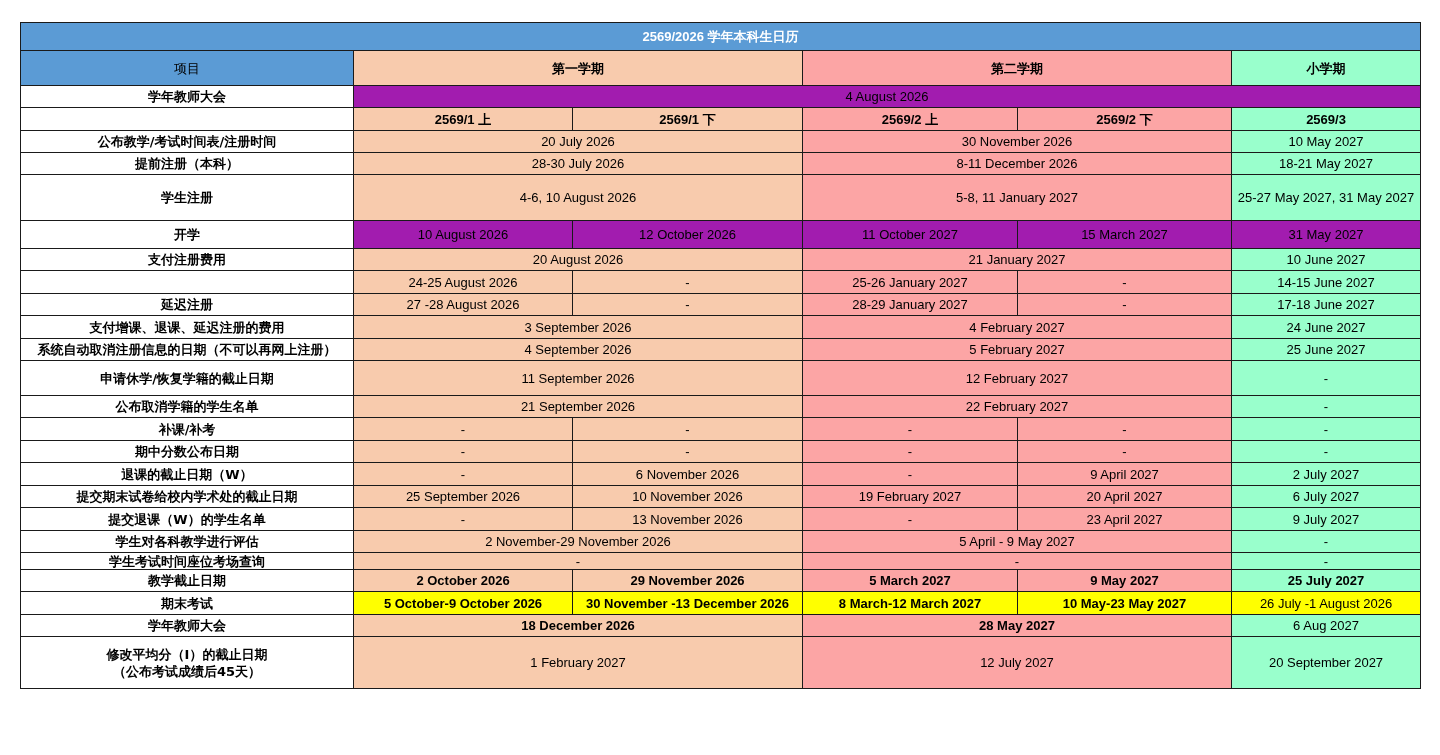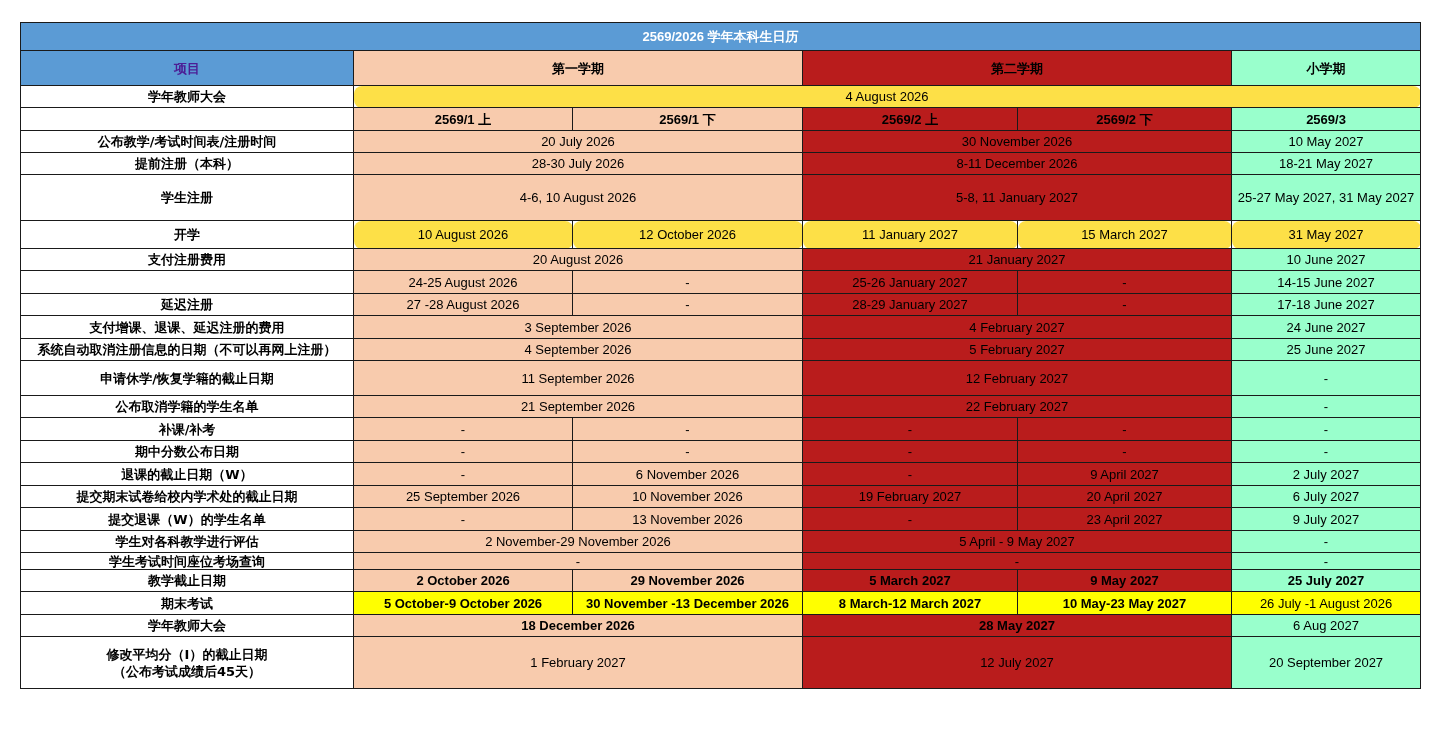--- a/index.html
+++ b/index.html
@@ -7,26 +7,26 @@
          font-family: "Liberation Sans", "DejaVu Sans", sans-serif; color: #000; }
   table.cal { position: absolute; left: 20px; top: 22px; width: 1400px;
               border-collapse: collapse; table-layout: fixed; }
   table.cal td { border: 1.5px solid #1a1a1a; padding: 0 2px; font-size: 13px;
                  text-align: center; vertical-align: middle; overflow: hidden;
                  white-space: nowrap; line-height: 15px; }
   td.lbl { text-align: right; background: #ffffff; font-weight: bold;
            font-family: "DejaVu Sans", sans-serif; font-size: 12px; padding-left: 3px; }
   td.lbl.two { white-space: normal; line-height: 17px; }
   .title { background: #5b9bd5; color: #ffffff; font-weight: bold; font-size: 12px; }
-  .hdr-item { background: #5b9bd5; color: #4c1d95; font-weight: bold; font-size: 12px; }
+  .hdr-item { background: #5b9bd5; color: #000000; font-weight: normal; font-size: 12px; }
   .b { font-weight: bold; }
   .p { background: #f8cbad; }
-  .c { background: #b91c1c; }
+  .c { background: #fca5a5; }
   .g { background: #99ffcc; }
-  .y { background: #fde047; border-radius: 8px; }
+  .y { background: #a21caf; }
   .Y { background: #ffff00; font-weight: bold; }
   .v { background: #ccccff; }
   .wrap { white-space: normal !important; line-height: 19px; }
 </style>
 </head>
 <body>
 
 <table class="cal">
   <colgroup>
     <col style="width:333px">
@@ -73,21 +73,21 @@
   <tr style="height:46px">
     <td class="lbl">学生注册</td>
     <td colspan="2" class="p">4-6, 10 August 2026</td>
     <td colspan="2" class="c">5-8, 11 January 2027</td>
     <td class="g">25-27 May 2027, 31 May 2027</td>
   </tr>
   <tr style="height:28px">
     <td class="lbl">开学</td>
     <td class="y">10 August 2026</td>
     <td class="y">12 October 2026</td>
-    <td class="y">11 January 2027</td>
+    <td class="y">11 October 2027</td>
     <td class="y">15 March 2027</td>
     <td class="y">31 May 2027</td>
   </tr>
   <tr style="height:22px">
     <td class="lbl">支付注册费用</td>
     <td colspan="2" class="p">20 August 2026</td>
     <td colspan="2" class="c">21 January 2027</td>
     <td class="g">10 June 2027</td>
   </tr>
   <tr style="height:23px">

